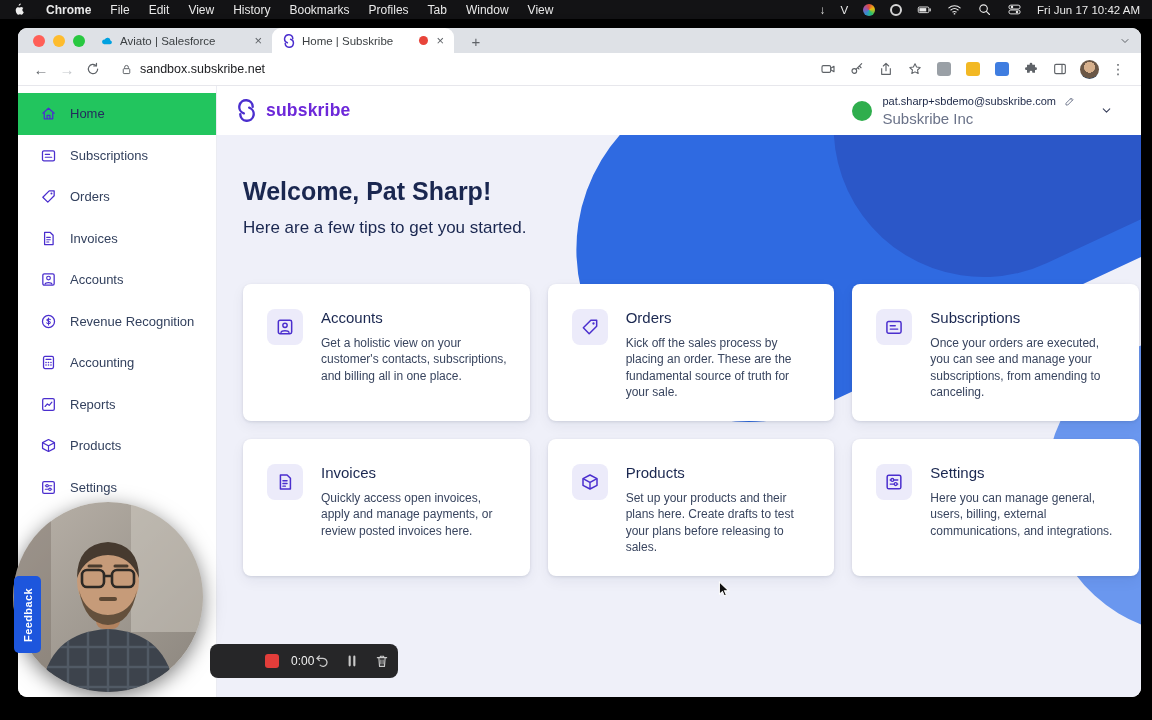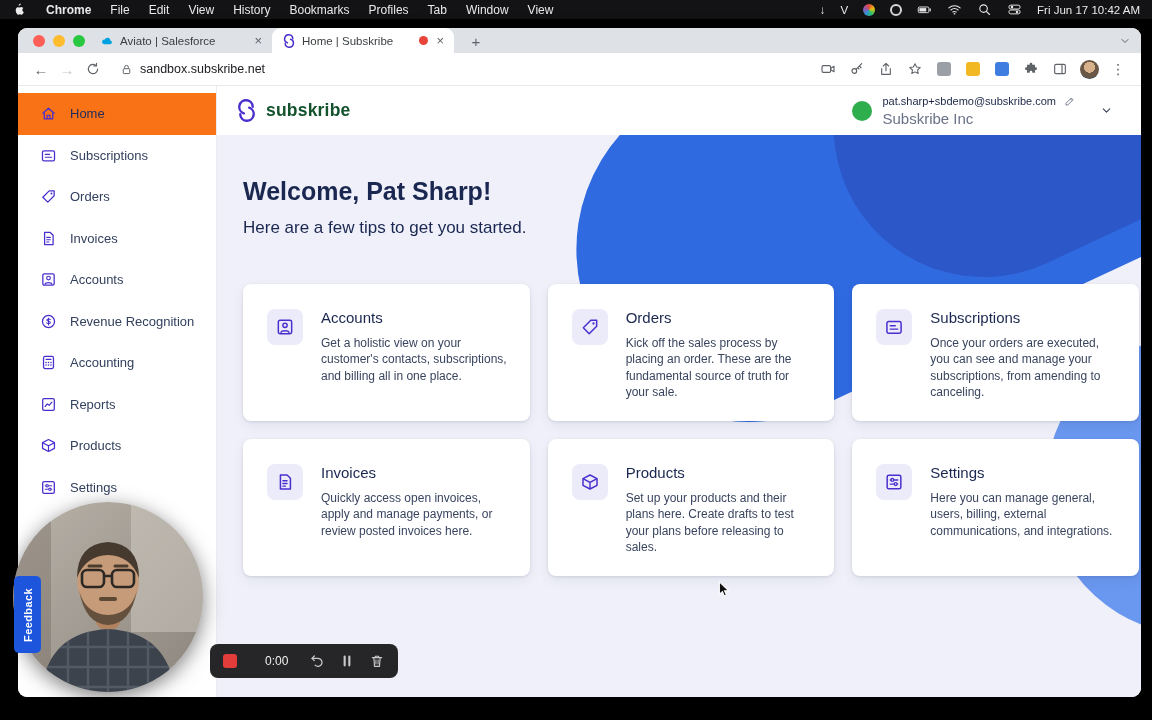--- a/index.html
+++ b/index.html
@@ -78,29 +78,29 @@
   .tb-dots { font-size:14px; color:#5f6368; }
 
   
   .appbody { flex:1; display:flex; min-height:0; }
 
   .sidebar { width:199px; background:#fff; border-right:1px solid #ebecf2;
     padding-top:7px; flex:0 0 199px; }
   .snav-item { height:41.5px; display:flex; align-items:center; gap:13px;
     padding-left:22px; font-size:13px; color:#33415e; }
   .snav-item svg { width:17px; height:17px; color:#4b2fce; flex:0 0 17px; }
-  .snav-item.active { background:#f97316; }
+  .snav-item.active { background:#22c55e; }
   .snav-item.active .lbl { color:#232c5c; }
 
   .rightcol { flex:1; display:flex; flex-direction:column; min-width:0; }
   .appheader { height:49px; background:#fff; display:flex; align-items:center;
     padding:0 28px 0 18px; flex:0 0 49px; }
   .brand { display:flex; align-items:center; gap:8px; }
   .brand svg { width:23px; height:23px; color:#4b2fce; }
-  .brand-word { font-size:17.5px; font-weight:700; color:#14532d; letter-spacing:.2px; }
+  .brand-word { font-size:17.5px; font-weight:700; color:#6d28d9; letter-spacing:.2px; }
   .acct { margin-left:auto; display:flex; align-items:center; gap:10px; }
   .acct-avatar { width:20px; height:20px; border-radius:50%; background:#2fae4d; }
   .acct-text { display:flex; flex-direction:column; gap:3px; }
   .acct-line1 { display:flex; align-items:center; gap:8px; }
   .acct-email { font-size:11px; color:#1c2746; }
   .acct-edit svg { width:12px; height:12px; color:#6a7288; }
   .acct-org { font-size:15px; color:#6a7288; }
   .acct-chev { margin-left:14px; color:#3a415c; }
   .acct-chev svg { width:13px; height:13px; }
 
@@ -135,21 +135,21 @@
     box-shadow:0 5px 20px rgba(0,0,0,.5); }
 
   .feedback-tab { position:absolute; left:14px; top:576px; width:27px; height:77px;
     background:#1d56dd; z-index:31; border-radius:5px; display:grid; place-items:center; }
   .feedback-tab span { writing-mode:vertical-rl; transform:rotate(180deg);
     color:#fff; font-size:11px; font-weight:700; letter-spacing:.4px; }
 
   .recorder { position:absolute; left:210px; top:644px; width:188px; height:34px;
     background:rgba(31,31,33,.97); border-radius:8px; z-index:32;
     display:flex; align-items:center; padding:0 13px; }
-  .rec-left { display:flex; align-items:flex-end; gap:28px; }
+  .rec-left { display:flex; align-items:flex-end; gap:12px;margin-left:42px; }
   .rec-stop { width:14px; height:14px; border-radius:3px; background:#e23d3a; }
   .rec-time { color:#f0f0f0; font-size:12px; }
   .rec-actions { margin-left:auto; display:flex; align-items:center; gap:14px; color:#c9c9c9; }
   .rec-actions svg { width:16px; height:16px; }
 
   .cursor { position:absolute; left:716px; top:580px; z-index:40; width:17px; height:19px; }
 </style>
 </head>
 <body>
 

